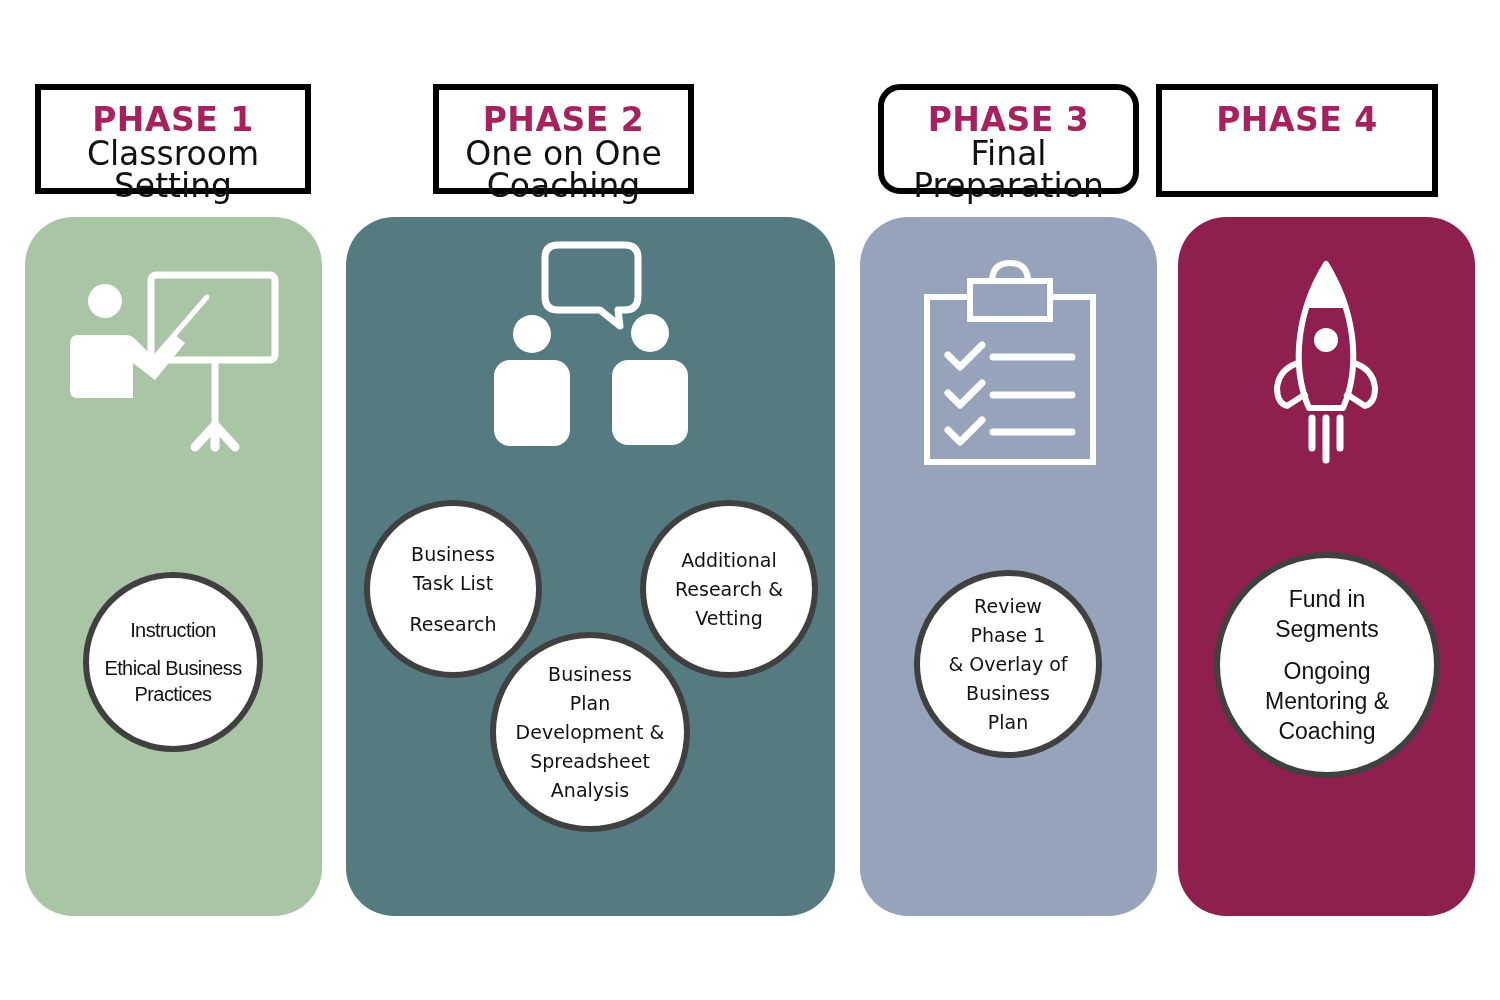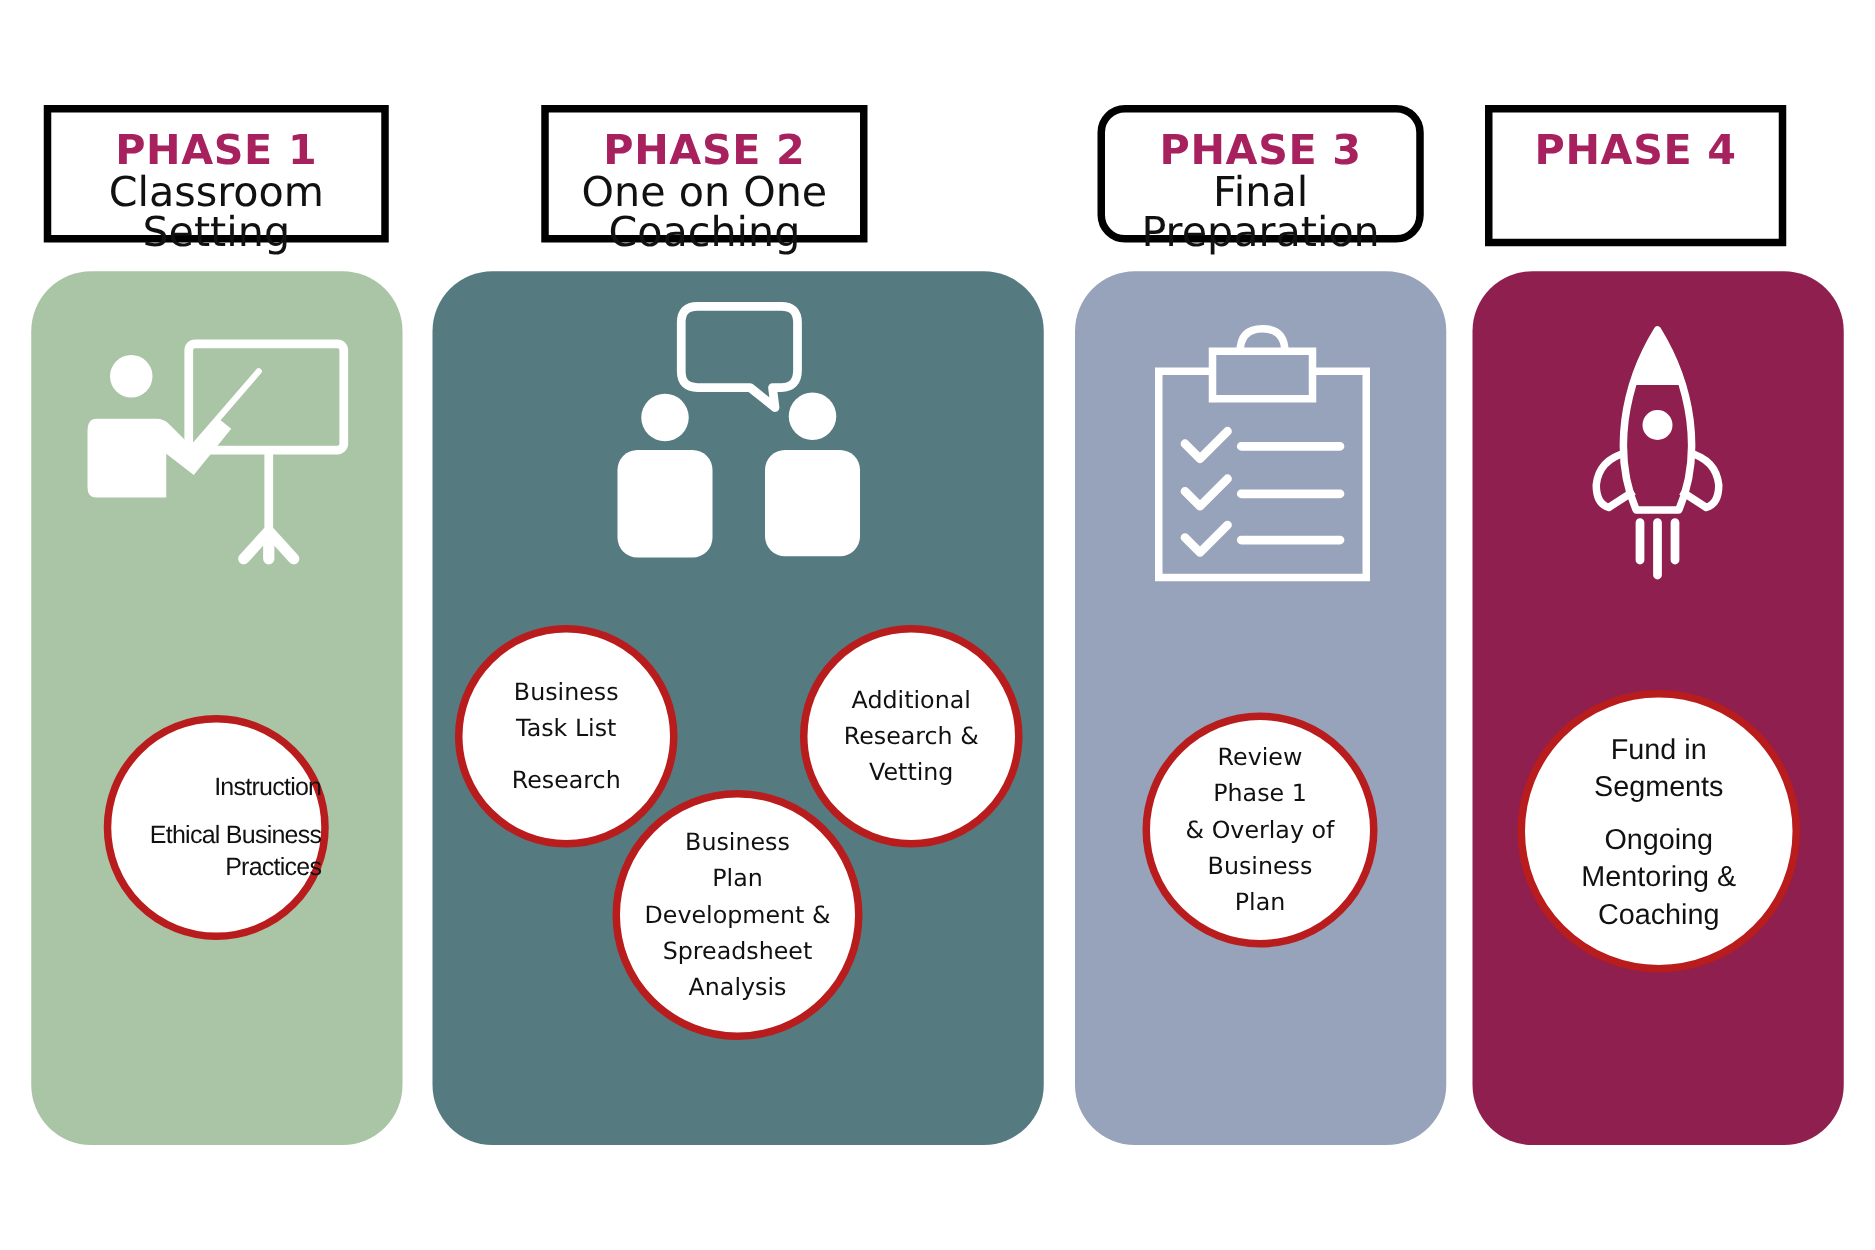--- a/index.html
+++ b/index.html
@@ -2,43 +2,43 @@
 <html><head>
 <meta charset="utf-8">
 <style>
   html, body { margin: 0; padding: 0; }
   body { width: 1500px; height: 1000px; background: #ffffff; position: relative; overflow: hidden; font-family: "Liberation Sans", sans-serif; }
   .hdr { position: absolute; box-sizing: border-box; border: 6px solid #000; background: #fff; text-align: center; }
   .hdr .ph { display: block; color: #a8215f; font-weight: bold; font-size: 33px; line-height: 36px; margin-top: 12px; font-family: "DejaVu Sans", sans-serif; letter-spacing: 0.5px; }
   .hdr .sub { display: block; color: #111; font-size: 33px; line-height: 32px; font-family: "DejaVu Sans", sans-serif; }
   .panel { position: absolute; border-radius: 48px; }
   .icon { position: absolute; }
-  .circle { position: absolute; box-sizing: border-box; border: 6px solid #b91c1c; border-radius: 50%; background: #fff; display: flex; flex-direction: column; align-items: center; justify-content: center; text-align: center; color: #111; }
+  .circle { position: absolute; box-sizing: border-box; border: 6px solid #404040; border-radius: 50%; background: #fff; display: flex; flex-direction: column; align-items: center; justify-content: center; text-align: center; color: #111; }
   .circle span { display: block; }
   .c-sans { font-family: "DejaVu Sans", sans-serif; font-size: 19px; line-height: 29px; }
-  .c-narrow { font-family: "Liberation Sans", sans-serif; font-size: 20px; line-height: 26px; letter-spacing: -0.6px; align-items: flex-end; }
+  .c-narrow { font-family: "Liberation Sans", sans-serif; font-size: 20px; line-height: 26px; letter-spacing: -0.6px; }
   .c-serif { font-family: Liberation Sans, sans-serif; font-size: 23px; line-height: 30px; }
   .gap { height: 12px; }
 </style>
 </head>
 <body>
 
 <div class="hdr" style="left:35px;top:84px;width:276px;height:110px;">
   <span class="ph">PHASE 1</span>
   <span class="sub">Classroom Setting</span>
 </div>
 <div class="hdr" style="left:433px;top:84px;width:261px;height:110px;">
   <span class="ph">PHASE 2</span>
   <span class="sub">One on One Coaching</span>
 </div>
 <div class="hdr" style="left:878px;top:84px;width:261px;height:110px;border-radius:22px;">
   <span class="ph">PHASE 3</span>
   <span class="sub">Final Preparation</span>
 </div>
-<div class="hdr" style="left:1188px;top:84px;width:241px;height:113px;">
+<div class="hdr" style="left:1156px;top:84px;width:282px;height:113px;">
   <span class="ph">PHASE 4</span>
 </div>
 
 <div class="panel" style="left:25px;top:217px;width:297px;height:699px;background:#aac4a6;"></div>
 <div class="panel" style="left:346px;top:217px;width:489px;height:699px;background:#557a80;"></div>
 <div class="panel" style="left:860px;top:217px;width:297px;height:699px;background:#97a3ba;"></div>
 <div class="panel" style="left:1178px;top:217px;width:297px;height:699px;background:#8e1f4e;"></div>
 
 <svg class="icon" style="left:65px;top:265px;" width="220" height="195" viewBox="0 0 220 195">
   <rect x="86" y="10" width="124" height="85" rx="5" fill="none" stroke="#fff" stroke-width="7"></rect>

